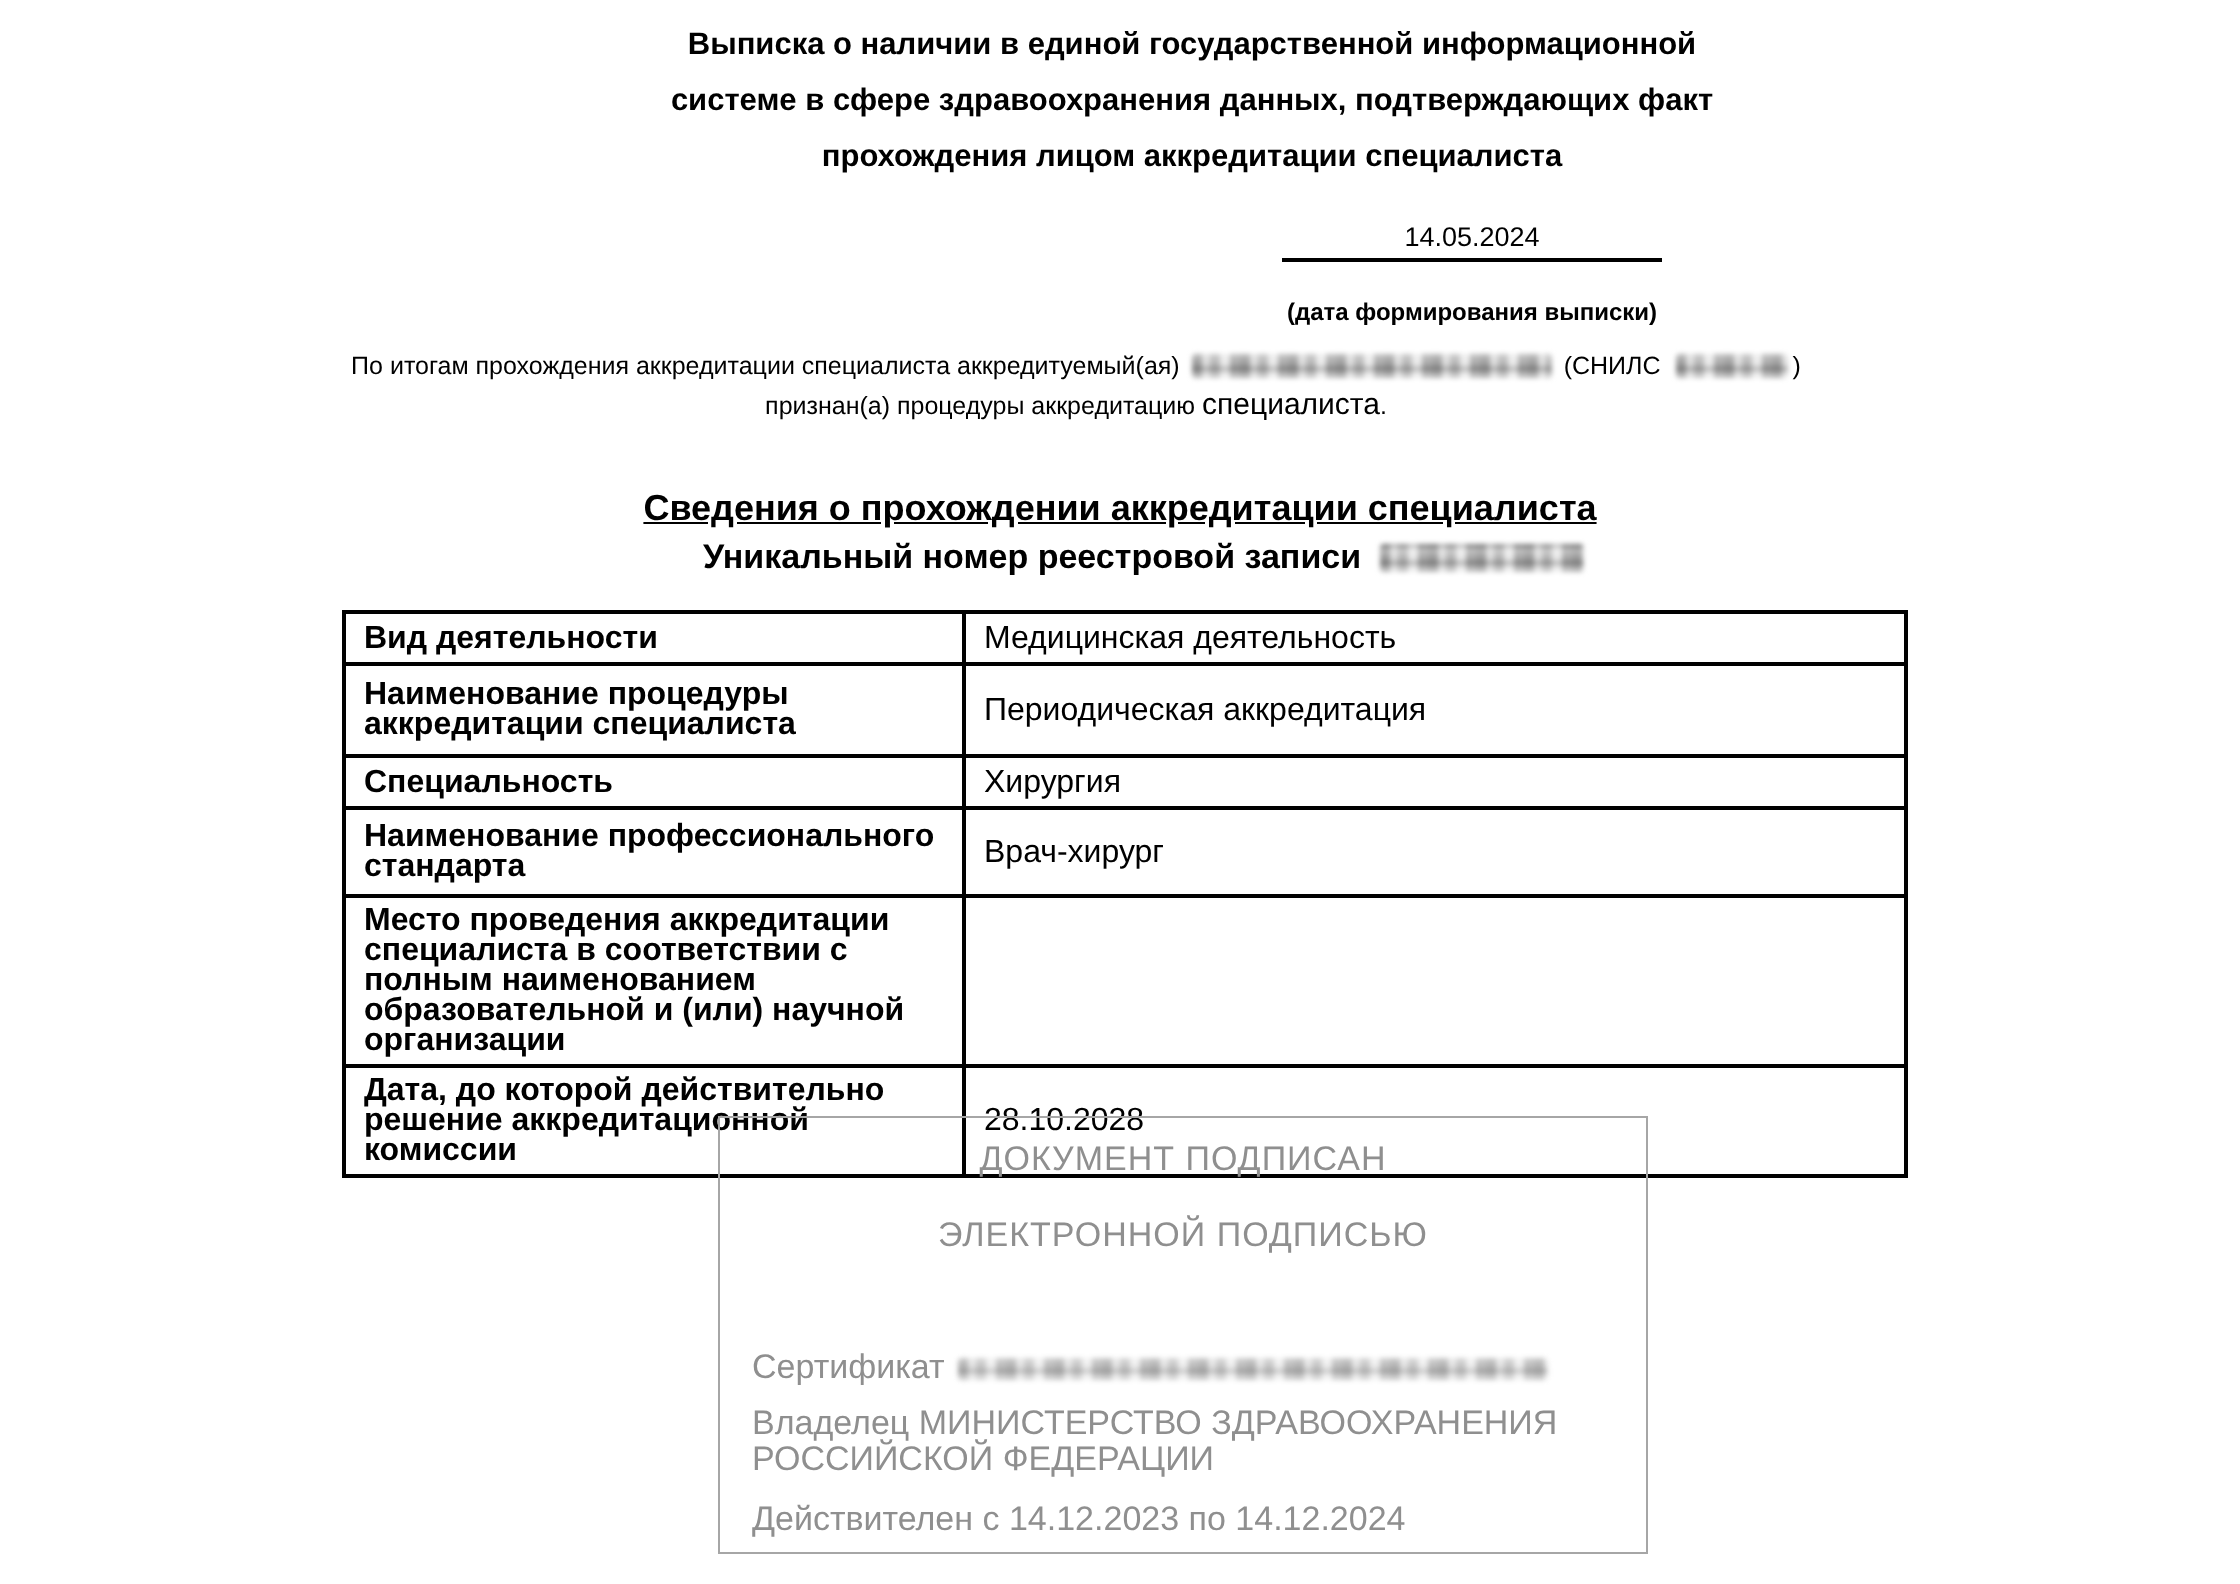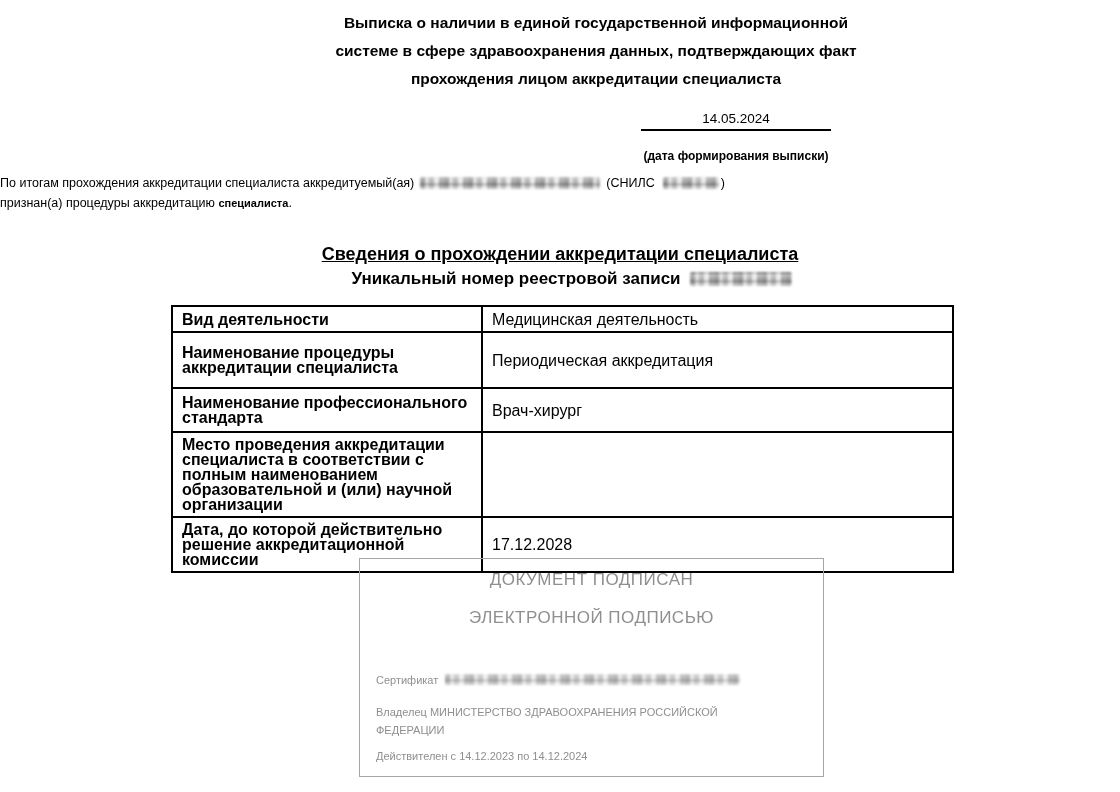--- a/index.html
+++ b/index.html
@@ -44,26 +44,27 @@
     font-size: 12px;
     font-weight: bold;
     padding-top: 18px;
   }
 
   
   .intro {
     position: absolute;
     top: 173px; left: 0;
     width: 1076px;
+    text-align: center;
     font-size: 12.5px;
     line-height: 20px;
   }
   .intro .emph {
-    font-size: 11px;
-    font-weight: 700;
+    font-size: 15px;
+    font-weight: 400;
   }
 
   
   .redact {
     display: inline-block;
     vertical-align: -2px;
     height: 12px;
     border-radius: 2px;
     background-image:
       repeating-linear-gradient(0deg, rgba(255,255,255,0.35) 0 3px, rgba(90,90,90,0.25) 3px 6px, rgba(255,255,255,0.15) 6px 9px),
@@ -110,21 +111,21 @@
   table.info td {
     border: 2px solid #000;
     vertical-align: middle;
     padding: 4px 12px 4px 9px;
     line-height: 15px;
   }
   table.info td.label { font-weight: bold; }
   col.c-label { width: 310px; }
   col.c-value { width: 471px; }
   tr.r1 { height: 26px; }
-  tr.r2 { height: 56px; }
+  tr.r2 { height: 46px; }
   tr.r3 { height: 26px; }
   tr.r4 { height: 44px; }
   tr.r5 { height: 63px; }
   tr.r6 { height: 37px; }
 
   
   .sign-box {
     position: absolute;
     left: 359px; top: 558px;
     width: 465px; height: 219px;
@@ -137,21 +138,21 @@
     left: 0; width: 100%;
     text-align: center;
     font-size: 17px;
     letter-spacing: 0.5px;
   }
   .sign-line.l1 { top: 11px; }
   .sign-line.l2 { top: 49px; }
   .sign-cert, .sign-owner, .sign-validity {
     position: absolute;
     left: 16px;
-    font-size: 11px;
+    font-size: 17px;
   }
   .sign-cert { top: 115px; right: 12px; white-space: nowrap; }
   .sign-owner { top: 144px; width: 412px; line-height: 18px; }
   .sign-validity { top: 191px; }
 </style>
 </head>
 <body>
 
 <div class="page">
 
@@ -189,31 +190,35 @@
       </colgroup>
     <tbody>
       <tr class="r1">
         <td class="label">Вид деятельности</td>
         <td>Медицинская деятельность</td>
       </tr>
       <tr class="r2">
         <td class="label">Наименование процедуры аккредитации специалиста</td>
         <td>Периодическая аккредитация</td>
       </tr>
+      <tr class="r3">
+        <td class="label">Специальность</td>
+        <td>Хирургия</td>
+      </tr>
       <tr class="r4">
         <td class="label">Наименование профессионального стандарта</td>
         <td>Врач-хирург</td>
       </tr>
       <tr class="r5">
         <td class="label">Место проведения аккредитации специалиста в соответствии с полным наименованием образовательной и (или) научной организации</td>
         <td></td>
       </tr>
       <tr class="r6">
         <td class="label">Дата, до которой действительно решение аккредитационной комиссии</td>
-        <td>17.12.2028</td>
+        <td>28.10.2028</td>
       </tr>
     </tbody>
   </table>
 
   <div class="sign-box">
     <div class="sign-line l1">ДОКУМЕНТ ПОДПИСАН</div>
     <div class="sign-line l2">ЭЛЕКТРОННОЙ ПОДПИСЬЮ</div>
     <div class="sign-cert">
       <span>Сертификат</span><span class="redact redact-cert"></span>
     </div>

